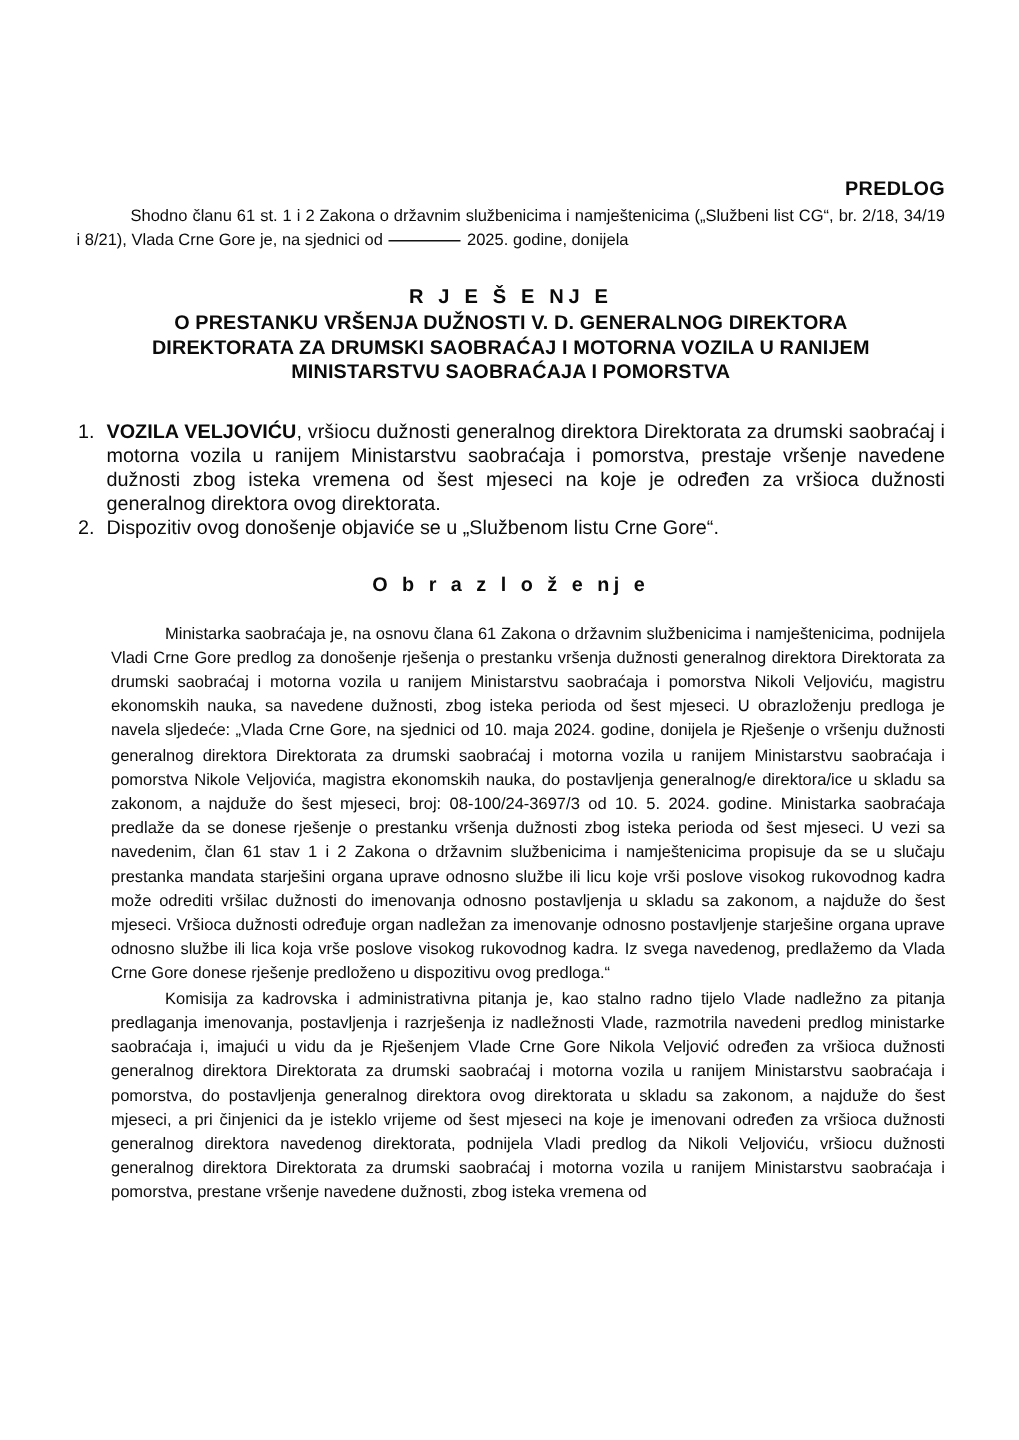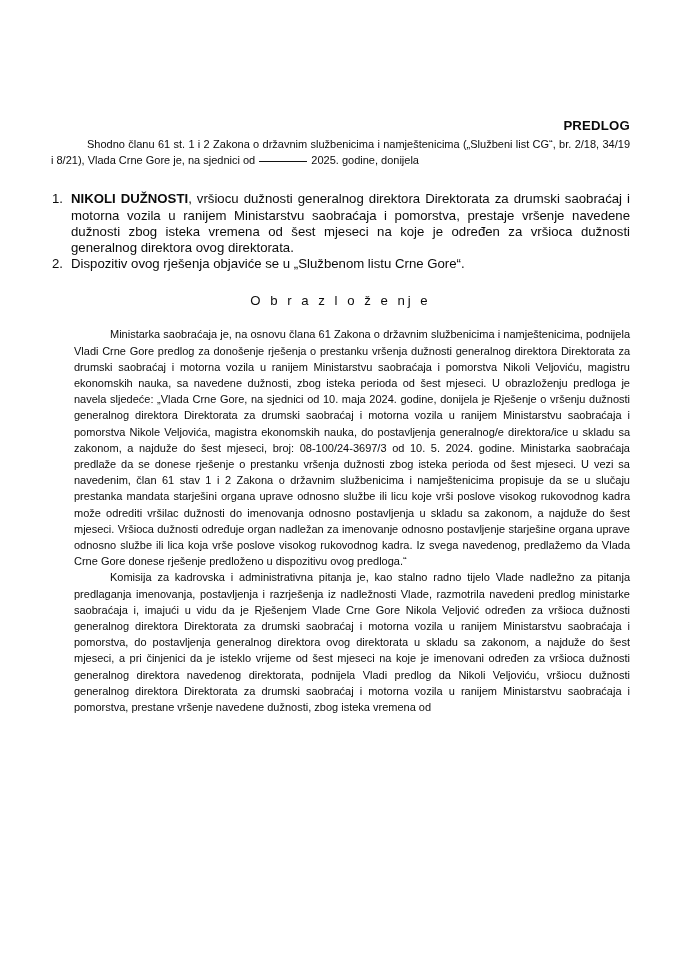--- a/index.html
+++ b/index.html
@@ -89,21 +89,21 @@
     position: absolute;
     left: 1px;
     top: 0;
     width: 14px;
     text-align: left;
     font-weight: normal;
   }
   .expl-heading {
     text-align: center;
     font-size: 13.2px;
-    font-weight: normal;
+    font-weight: bold;
     letter-spacing: 3px;
     line-height: 16px;
     margin: 21px 0 0 0;
   }
   .expl-body {
     margin-top: 17px;
     margin-left: 23px;
   }
   .expl-body p.body-par + p.body-par {
     margin-top: 0;
@@ -114,24 +114,30 @@
 </style>
 </head>
 <body>
 
 <div class="page">
 
   <div class="doc-label">PREDLOG</div>
 
   <p class="body-par indent"><span>Shodno članu 61 st. 1 i 2 Zakona o državnim službenicima i namještenicima („Službeni list CG“, br. 2/18, 34/19 i 8/21), Vlada Crne Gore je, na sjednici od </span><span class="blank-line"></span> <span>2025. godine, donijela</span></p>
 
+  <div class="title-block">
+    <p class="title-main">R J E Š E NJ E</p>
+    <p class="title-sub">O PRESTANKU VRŠENJA DUŽNOSTI V. D. GENERALNOG DIREKTORA</p>
+    <p class="title-sub">DIREKTORATA ZA DRUMSKI SAOBRAĆAJ I MOTORNA VOZILA U RANIJEM</p>
+    <p class="title-sub">MINISTARSTVU SAOBRAĆAJA I POMORSTVA</p>
+  </div>
 
   <ol class="decision-list">
-    <li><b class="name">NIKOLI DUŽNOSTI</b><span>, vršiocu dužnosti generalnog direktora Direktorata za drumski saobraćaj i motorna vozila u ranijem Ministarstvu saobraćaja i pomorstva, prestaje vršenje navedene dužnosti zbog isteka vremena od šest mjeseci na koje je određen za vršioca dužnosti generalnog direktora ovog direktorata.</span></li>
-    <li><span>Dispozitiv ovog rješenja objaviće se u „Službenom listu Crne Gore“.</span></li>
+    <li><b class="name">VOZILA VELJOVIĆU</b><span>, vršiocu dužnosti generalnog direktora Direktorata za drumski saobraćaj i motorna vozila u ranijem Ministarstvu saobraćaja i pomorstva, prestaje vršenje navedene dužnosti zbog isteka vremena od šest mjeseci na koje je određen za vršioca dužnosti generalnog direktora ovog direktorata.</span></li>
+    <li><span>Dispozitiv ovog donošenje objaviće se u „Službenom listu Crne Gore“.</span></li>
   </ol>
 
   <p class="expl-heading">O b r a z l o ž e nj e</p>
 
   <div class="expl-body">
     <p class="body-par indent">Ministarka saobraćaja je, na osnovu člana 61 Zakona o državnim službenicima i namještenicima, podnijela Vladi Crne Gore predlog za donošenje rješenja o prestanku vršenja dužnosti generalnog direktora Direktorata za drumski saobraćaj i motorna vozila u ranijem Ministarstvu saobraćaja i pomorstva Nikoli Veljoviću, magistru ekonomskih nauka, sa navedene dužnosti, zbog isteka perioda od šest mjeseci. U obrazloženju predloga je navela sljedeće: „Vlada Crne Gore, na sjednici od 10. maja 2024. godine, donijela je Rješenje o vršenju dužnosti generalnog direktora Direktorata za drumski saobraćaj i motorna vozila u ranijem Ministarstvu saobraćaja i pomorstva Nikole Veljovića, magistra ekonomskih nauka, do postavljenja generalnog/e direktora/ice u skladu sa zakonom, a najduže do šest mjeseci, broj: 08-100/24-3697/3 od 10. 5. 2024. godine. Ministarka saobraćaja predlaže da se donese rješenje o prestanku vršenja dužnosti zbog isteka perioda od šest mjeseci. U vezi sa navedenim, član 61 stav 1 i 2 Zakona o državnim službenicima i namještenicima propisuje da se u slučaju prestanka mandata starješini organa uprave odnosno službe ili licu koje vrši poslove visokog rukovodnog kadra može odrediti vršilac dužnosti do imenovanja odnosno postavljenja u skladu sa zakonom, a najduže do šest mjeseci. Vršioca dužnosti određuje organ nadležan za imenovanje odnosno postavljenje starješine organa uprave odnosno službe ili lica koja vrše poslove visokog rukovodnog kadra. Iz svega navedenog, predlažemo da Vlada Crne Gore donese rješenje predloženo u dispozitivu ovog predloga.“</p>
     <p class="body-par indent">Komisija za kadrovska i administrativna pitanja je, kao stalno radno tijelo Vlade nadležno za pitanja predlaganja imenovanja, postavljenja i razrješenja iz nadležnosti Vlade, razmotrila navedeni predlog ministarke saobraćaja i, imajući u vidu da je Rješenjem Vlade Crne Gore Nikola Veljović određen za vršioca dužnosti generalnog direktora Direktorata za drumski saobraćaj i motorna vozila u ranijem Ministarstvu saobraćaja i pomorstva, do postavljenja generalnog direktora ovog direktorata u skladu sa zakonom, a najduže do šest mjeseci, a pri činjenici da je isteklo vrijeme od šest mjeseci na koje je imenovani određen za vršioca dužnosti generalnog direktora navedenog direktorata, podnijela Vladi predlog da Nikoli Veljoviću, vršiocu dužnosti generalnog direktora Direktorata za drumski saobraćaj i motorna vozila u ranijem Ministarstvu saobraćaja i pomorstva, prestane vršenje navedene dužnosti, zbog isteka vremena od</p>
   </div>
 
 </div>

